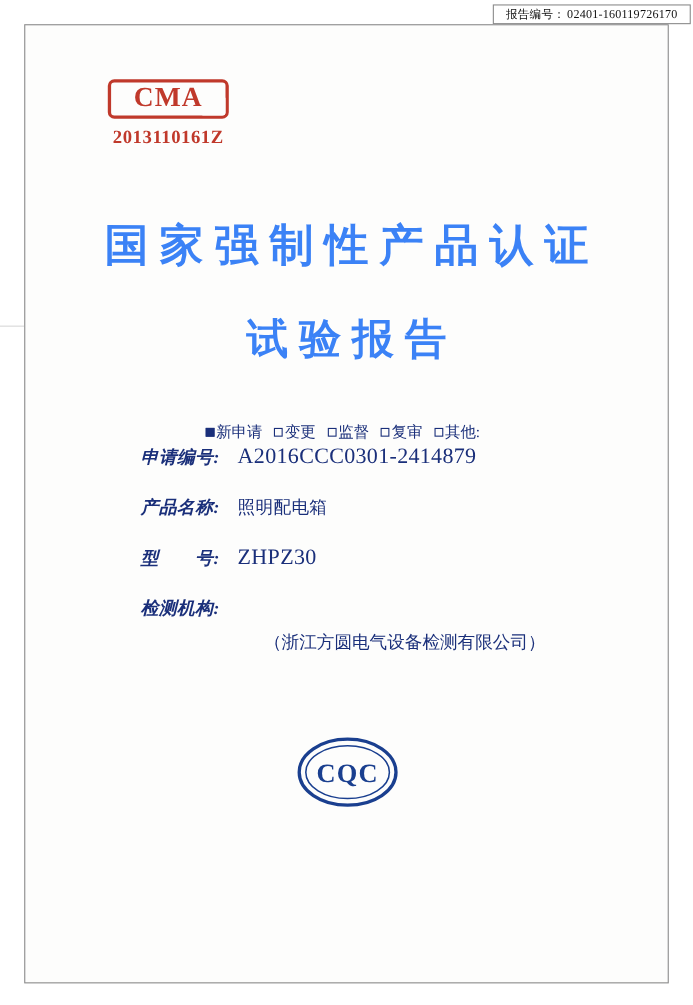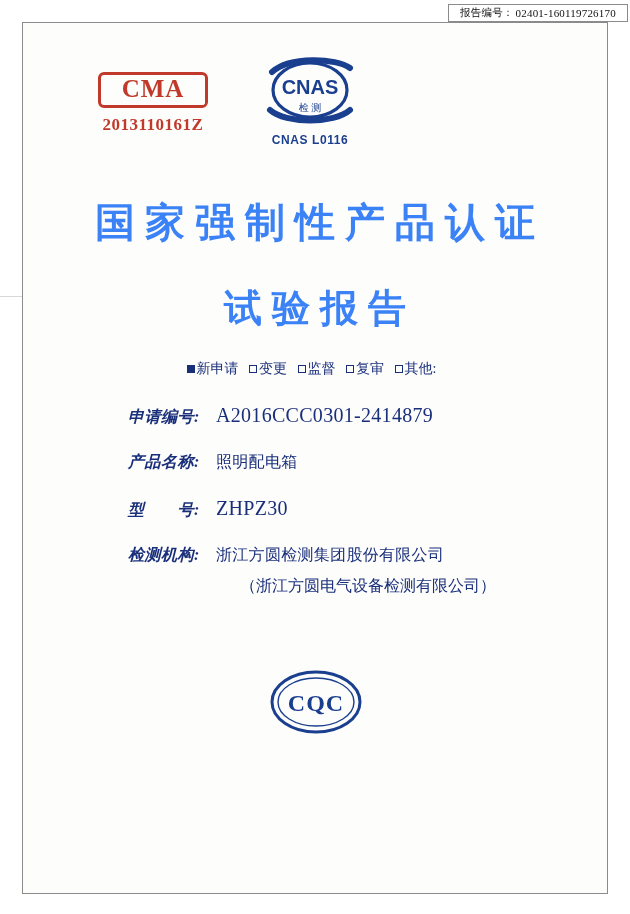--- a/index.html
+++ b/index.html
@@ -149,21 +149,21 @@
   .title-sub {
     top: 283px;
     font-size: 38px;
     letter-spacing: 10px;
     text-indent: 10px;
   }
 
   
   .check-line {
     position: absolute;
-    top: 360px;
+    top: 384px;
     left: 0;
     width: 100%;
     text-align: center;
     font-family: "Liberation Serif", serif;
     font-size: 14px;
     color: #1a2f7a;
   }
   .check-line .opt { margin-right: 7px; white-space: nowrap; }
   .check-line .box {
     display: inline-block;
@@ -245,34 +245,20 @@
 
 <div class="logo-row">
 
   <div class="cma">
     <div class="cma-mark">
       <span class="txt">CMA</span>
     </div>
     <div class="cma-code">2013110161Z</div>
   </div>
 
-  <div class="cnas">
-    <div class="cnas-mark">
-      <svg width="120" height="78" viewBox="0 0 120 78" xmlns="http://www.w3.org/2000/svg" aria-hidden="true">
-        <g fill="none" stroke="#1a3f8f" stroke-width="3.2">
-          <ellipse cx="60" cy="36" rx="37" ry="27"></ellipse>
-          <path d="M22 18 C 40 2, 86 4, 100 14" stroke-width="6" stroke-linecap="round"></path>
-          <path d="M20 56 C 36 70, 84 70, 100 56" stroke-width="6" stroke-linecap="round"></path>
-        </g>
-        <text x="60" y="40" text-anchor="middle" font-family="Liberation Sans, sans-serif" font-size="20" font-weight="bold" fill="#1a3f8f">CNAS</text>
-        <text x="60" y="57" text-anchor="middle" font-family="Liberation Serif, serif" font-size="10" fill="#1a3f8f">检 测</text>
-      </svg>
-    </div>
-    <div class="cnas-code">CNAS L0116</div>
-  </div>
 
 </div>
 
 <div class="title-main">国家强制性产品认证</div>
 <div class="title-sub">试验报告</div>
 
 <div class="check-line">
   <span class="opt"><span class="box filled"></span><span>新申请</span></span>
   <span class="opt"><span class="box"></span><span>变更</span></span>
   <span class="opt"><span class="box"></span><span>监督</span></span>
@@ -292,21 +278,20 @@
     <div class="field-value">照明配电箱</div>
   </div>
 
   <div class="field-row">
     <div class="field-label">型　　号:</div>
     <div class="field-value latin">ZHPZ30</div>
   </div>
 
   <div class="field-row">
     <div class="field-label">检测机构:</div>
-    <div class="field-value">浙江方圆检测集团股份有限公司</div>
   </div>
   <div class="field-subvalue">（浙江方圆电气设备检测有限公司）</div>
 
 </div>
 
 <div class="cqc">
   <svg width="104" height="76" viewBox="0 0 104 76" xmlns="http://www.w3.org/2000/svg" aria-hidden="true">
     <ellipse cx="52" cy="38" rx="44" ry="30" fill="none" stroke="#1a3f8f" stroke-width="3"></ellipse>
     <ellipse cx="52" cy="38" rx="38" ry="24" fill="none" stroke="#1a3f8f" stroke-width="1.4"></ellipse>
     <text x="52" y="47" text-anchor="middle" font-family="Liberation Serif, serif" font-size="24" font-weight="bold" fill="#1a3f8f" letter-spacing="1">CQC</text>

